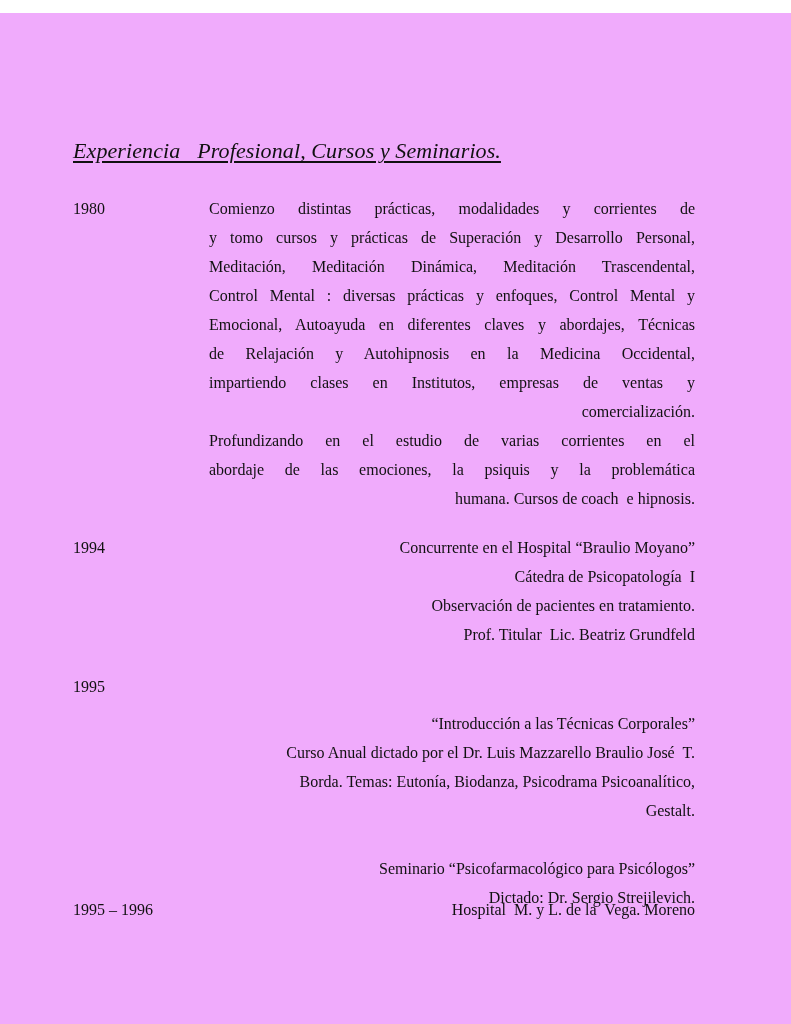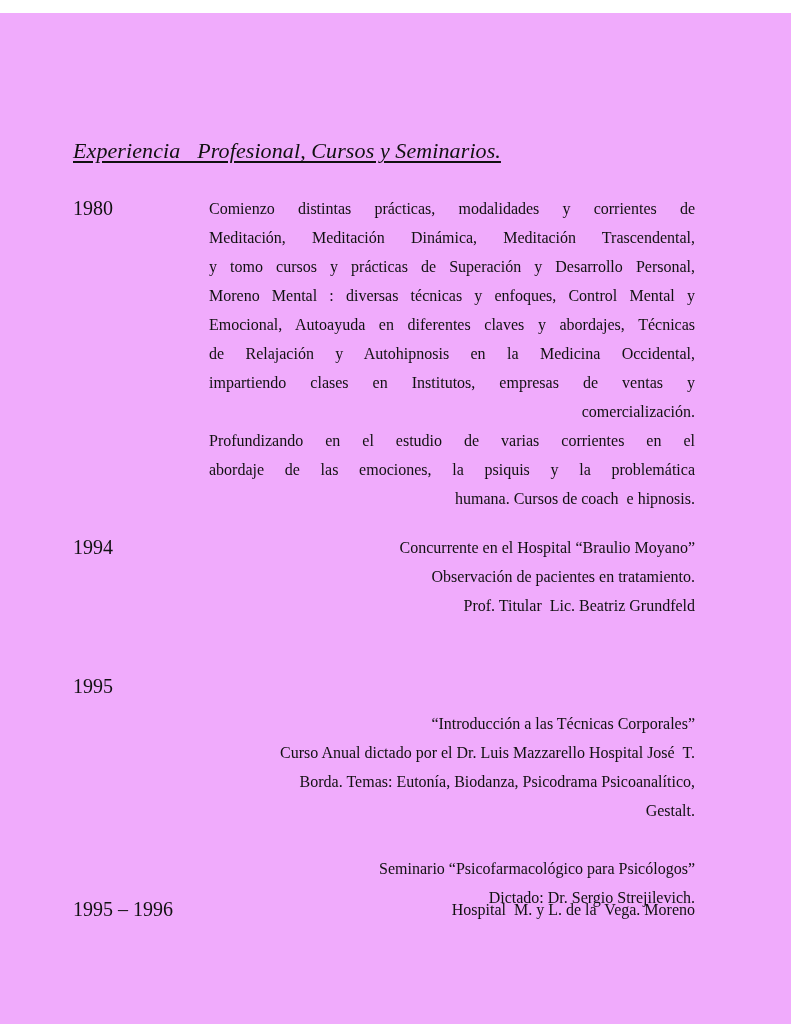--- a/index.html
+++ b/index.html
@@ -36,21 +36,21 @@
     }
     .entry {
       position: absolute;
       left: 0;
       width: 791px;
     }
     .year {
       position: absolute;
       left: 73px;
       top: 0;
-      font-size: 20px;
+      font-size: 16px;
       line-height: 29px;
       white-space: pre;
     }
     .body {
       position: absolute;
       left: 209px;
       top: 0;
       width: 486px;
       font-size: 16px;
       line-height: 29px;
@@ -75,47 +75,48 @@
 <body>
 
 <div class="page">
 
   <h1 class="title">Experiencia   Profesional, Cursos y Seminarios.</h1>
 
   <div class="entry" style="top:181px;">
     <span class="year">1980</span>
     <div class="body">
       <span class="justify">Comienzo distintas prácticas, modalidades y corrientes de</span>
+      <span class="justify">y tomo cursos y prácticas de Superación y Desarrollo Personal,</span>
       <span class="justify">Meditación, Meditación Dinámica, Meditación Trascendental,</span>
-      <span class="justify">y tomo cursos y prácticas de Superación y Desarrollo Personal,</span>
-      <span class="justify">Moreno Mental : diversas técnicas y enfoques, Control Mental y</span>
+      <span class="justify">Control Mental : diversas prácticas y enfoques, Control Mental y</span>
       <span class="justify">Emocional, Autoayuda en diferentes claves y abordajes, Técnicas</span>
       <span class="justify">de Relajación y Autohipnosis en la Medicina Occidental,</span>
       <span class="justify">impartiendo clases en Institutos, empresas de ventas y</span>
       <span class="line">comercialización.</span>
       <span class="justify">Profundizando en el estudio de varias corrientes en el</span>
       <span class="justify">abordaje de las emociones, la psiquis y la problemática</span>
       <span class="line">humana. Cursos de coach  e hipnosis.</span>
     </div>
   </div>
 
   <div class="entry" style="top:520px;">
     <span class="year">1994</span>
     <div class="body">
       <span class="line">Concurrente en el Hospital “Braulio Moyano”</span>
+      <span class="line">Cátedra de Psicopatología  I</span>
       <span class="line">Observación de pacientes en tratamiento.</span>
       <span class="line">Prof. Titular  Lic. Beatriz Grundfeld</span>
     </div>
   </div>
 
   <div class="entry" style="top:659px;">
     <span class="year">1995</span>
     <div class="body">
       <span class="line indent-left">“Introducción a las Técnicas Corporales”</span>
-      <span class="line">Curso Anual dictado por el Dr. Luis Mazzarello Hospital José  T.</span>
+      <span class="line">Curso Anual dictado por el Dr. Luis Mazzarello Braulio José  T.</span>
       <span class="line">Borda. Temas: Eutonía, Biodanza, Psicodrama Psicoanalítico,</span>
       <span class="line">Gestalt.</span>
       <span class="line"></span>
       <span class="line">Seminario “Psicofarmacológico para Psicólogos”</span>
       <span class="line">Dictado: Dr. Sergio Strejilevich.</span>
     </div>
   </div>
 
   <div class="entry" style="top:882px;">
     <span class="year">1995 – 1996</span>

